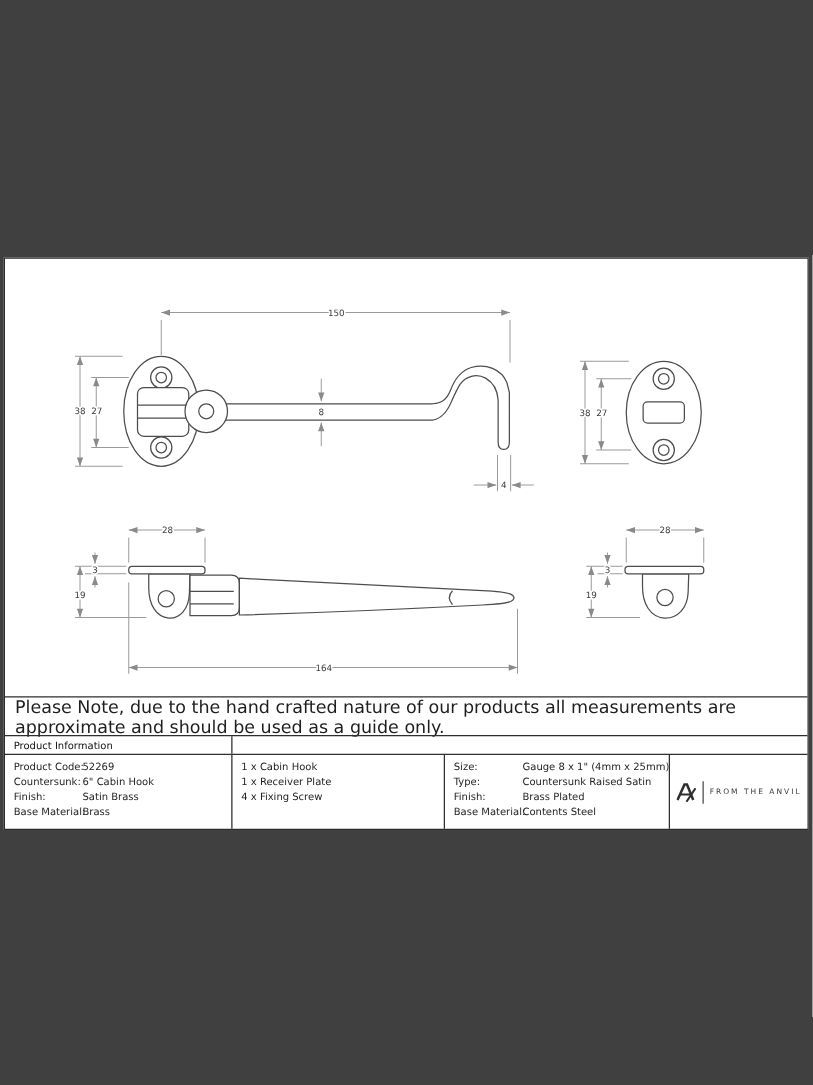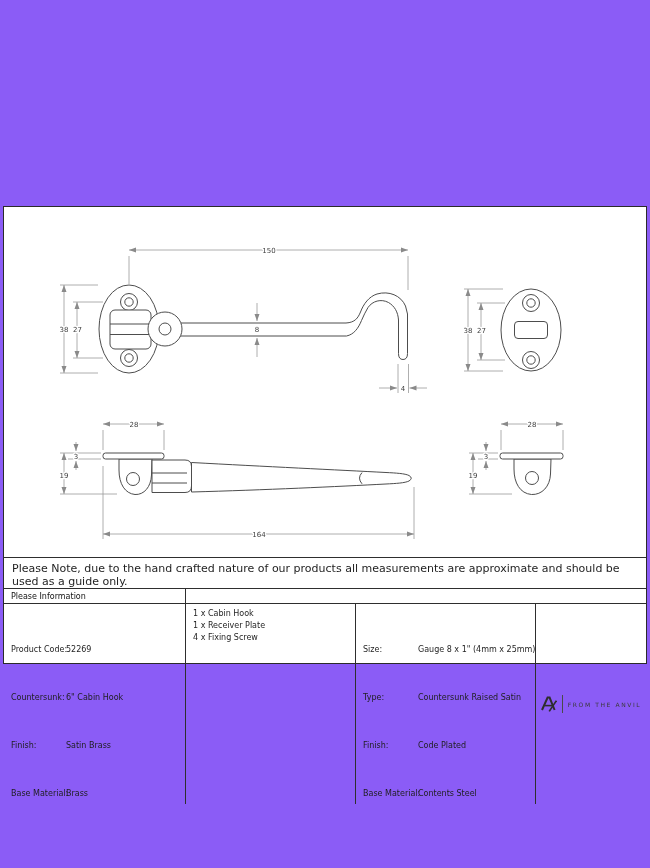--- a/index.html
+++ b/index.html
@@ -1,52 +1,52 @@
 <!DOCTYPE html>
 <html><head>
 <meta charset="utf-8">
 <style>
   html,body { margin:0; padding:0; }
   body {
     width:650px; height:868px; background:#ffffff;
     font-family:"DejaVu Sans", sans-serif;
     -webkit-font-smoothing:antialiased;
   }
-  .canvas { position:relative; width:650px; height:868px; background:#8b5cf6; overflow:hidden; }
+  .canvas { position:relative; width:650px; height:868px; background:#404040; overflow:hidden; }
 
   .sheet {
     position:absolute; left:3px; top:206px; width:644px; height:458px;
     border:1.5px solid #2b2b2b; box-sizing:border-box; background:#fff;
     display:flex; flex-direction:column;
   }
   .drawing-area { height:350px; flex:none; }
   .drawing-area svg { display:block; }
 
   svg .part   { stroke:#4d4d4d; stroke-width:1; fill:#ffffff; }
   svg .partln { stroke:#4d4d4d; stroke-width:1; fill:none; }
   svg .dim    { stroke:#9a9a9a; stroke-width:0.8; fill:none; }
   svg text {
     font-family:"DejaVu Sans", sans-serif; font-size:7px; fill:#3d3d3d;
     text-anchor:middle; paint-order:stroke; stroke:#ffffff; stroke-width:2.5px;
     stroke-linejoin:round; font-weight:400;
   }
 
   .note-row {
     height:30px; flex:none; border-top:1px solid #2e2e2e;
-    display:flex; align-items:flex-end; padding:0 8px;
-    font-size:11px; color:#1e1e1e;
+    display:flex; align-items:flex-start; padding:0 8px;
+    font-size:14px; color:#1e1e1e;
   }
   .tbl-row { display:grid; grid-template-columns:182px 170px 180px 1fr; border-top:1px solid #2e2e2e; box-sizing:border-box; }
   .hdr-row { height:15px; flex:none; }
   .hdr-cell { display:flex; align-items:center; padding:0 7px; font-size:8px; color:#111; border-right:1px solid #2e2e2e; }
   .hdr-cell.last { border-right:none; }
   .content-row { flex:1; }
   .cell { padding:4px 7px; font-size:8px; color:#1e1e1e; border-right:1px solid #2e2e2e; overflow:hidden; }
   .cell.last { border-right:none; padding:0; }
-  .kv { display:grid; grid-template-columns:55px 1fr; line-height:12px; white-space:nowrap;margin-top:36px; }
+  .kv { display:grid; grid-template-columns:55px 1fr; line-height:12px; white-space:nowrap; }
   .pc-line { line-height:12px; white-space:nowrap; }
 
   .logo-cell { display:flex; align-items:center; justify-content:center; gap:5px; height:100%; }
   .logo-bar { width:1px; height:18px; background:#4a4a4a; flex:none; }
   .logo-text { font-size:6px; letter-spacing:1.6px; color:#3a3a3a; white-space:nowrap; }
 </style>
 </head>
 <body>
 
 <div class="canvas">
@@ -220,21 +220,21 @@
           </g>
         </g>
       </svg>
     </div>
 
     <div class="note-row">
       <span>Please Note, due to the hand crafted nature of our products all measurements are approximate and should be used as a guide only.</span>
     </div>
 
     <div class="tbl-row hdr-row">
-      <div class="hdr-cell">Please Information</div>
+      <div class="hdr-cell">Product Information</div>
       <div class="hdr-cell last"></div>
     </div>
 
     <div class="tbl-row content-row">
 
       <div class="cell">
         <div class="kv">
           <span>Product Code:</span>
           <span>52269</span>
         </div>
@@ -262,21 +262,21 @@
         <div class="kv">
           <span>Size:</span>
           <span>Gauge 8 x 1" (4mm x 25mm)</span>
         </div>
         <div class="kv">
           <span>Type:</span>
           <span>Countersunk Raised Satin</span>
         </div>
         <div class="kv">
           <span>Finish:</span>
-          <span>Code Plated</span>
+          <span>Brass Plated</span>
         </div>
         <div class="kv">
           <span>Base Material:</span>
           <span>Contents Steel</span>
         </div>
       </div>
 
       <div class="cell last">
         <div class="logo-cell">
           <svg width="16" height="16" viewBox="0 0 16 16">

